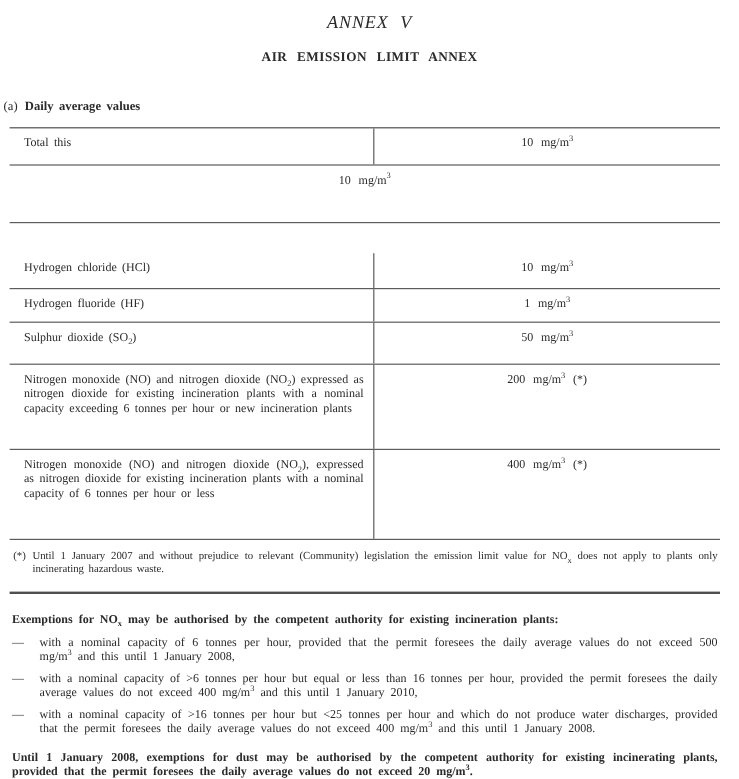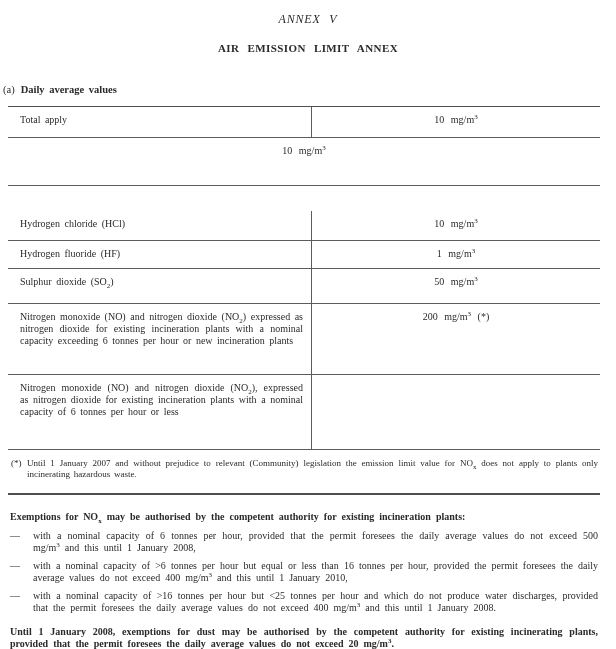--- a/index.html
+++ b/index.html
@@ -17,21 +17,21 @@
   .page {
     width: 616px;
     height: 649px;
     box-sizing: border-box;
     padding-top: 13px;
     position: relative;
   }
   .annex-title {
     text-align: center;
     font-style: italic;
-    font-size: 12px;
+    font-size: 15px;
     line-height: 12px;
     letter-spacing: 0.8px;
     word-spacing: 5px;
   }
   .main-title {
     text-align: center;
     font-weight: bold;
     font-size: 11px;
     line-height: 12px;
     letter-spacing: 0.4px;
@@ -164,21 +164,21 @@
   <div class="main-title">AIR EMISSION LIMIT ANNEX</div>
 
   <div class="content">
 
     <div class="section-heading">
       <span class="marker">(a)</span><span class="stitle">Daily average values</span>
     </div>
 
     <div class="limits-table">
       <div class="trow r0">
-        <div class="tcell-left">Total apply</div>
+        <div class="tcell-left">Total this</div>
         <div class="tcell-right">10 mg/m<sup>3</sup></div>
       </div>
       <div class="trow r1">
         <div class="tcell-right">10 mg/m<sup>3</sup></div>
       </div>
       <div class="trow r2">
         <div class="tcell-left">Hydrogen chloride (HCl)</div>
         <div class="tcell-right">10 mg/m<sup>3</sup></div>
       </div>
       <div class="trow r3">
@@ -188,20 +188,21 @@
       <div class="trow r4">
         <div class="tcell-left">Sulphur dioxide (SO<sub>2</sub>)</div>
         <div class="tcell-right">50 mg/m<sup>3</sup></div>
       </div>
       <div class="trow r5">
         <div class="tcell-left">Nitrogen monoxide (NO) and nitrogen dioxide (NO<sub>2</sub>) expressed as nitrogen dioxide for existing incineration plants with a nominal capacity exceeding 6 tonnes per hour or new incineration plants</div>
         <div class="tcell-right">200 mg/m<sup>3</sup> (*)</div>
       </div>
       <div class="trow r6">
         <div class="tcell-left">Nitrogen monoxide (NO) and nitrogen dioxide (NO<sub>2</sub>), expressed as nitrogen dioxide for existing incineration plants with a nominal capacity of 6 tonnes per hour or less</div>
+        <div class="tcell-right">400 mg/m<sup>3</sup> (*)</div>
       </div>
     </div>
 
     <div class="footnote">
       <span class="fmarker">(*)</span>
       <span class="ftext">Until 1 January 2007 and without prejudice to relevant (Community) legislation the emission limit value for NO<sub>x</sub> does not apply to plants only incinerating hazardous waste.</span>
     </div>
 
     <div class="hrule"></div>
 

